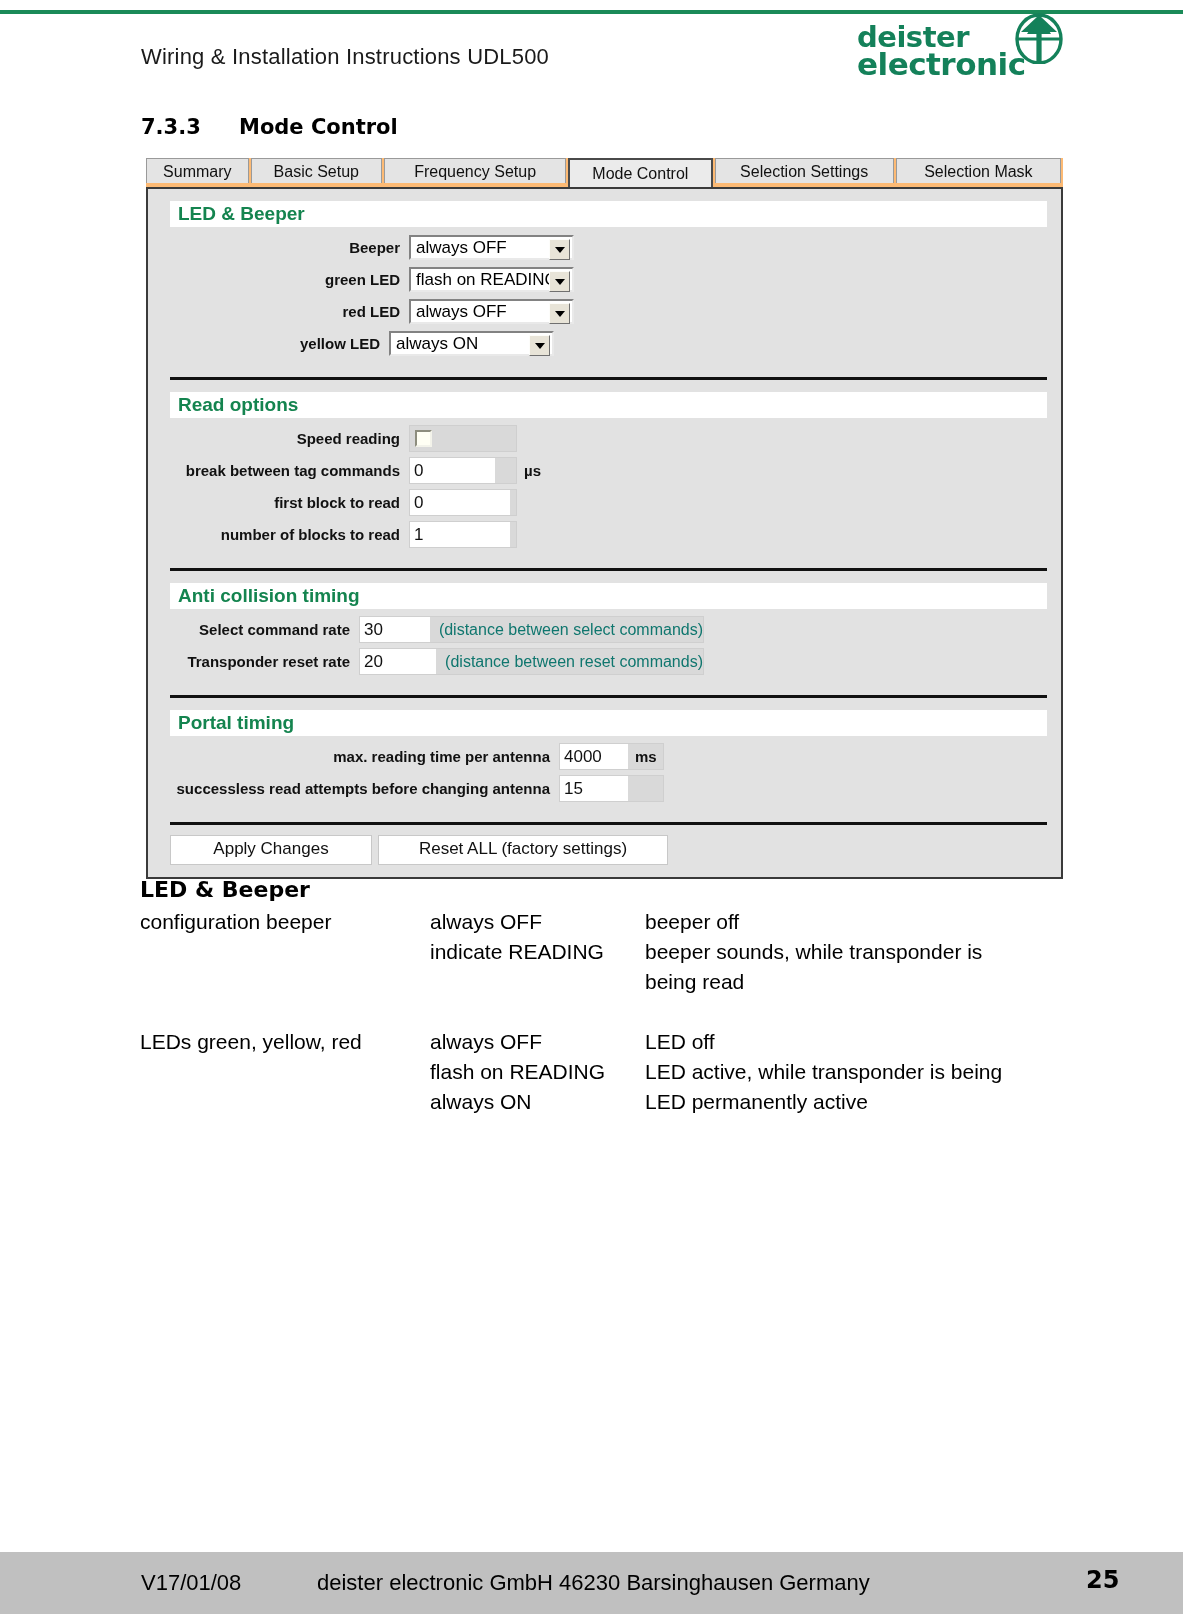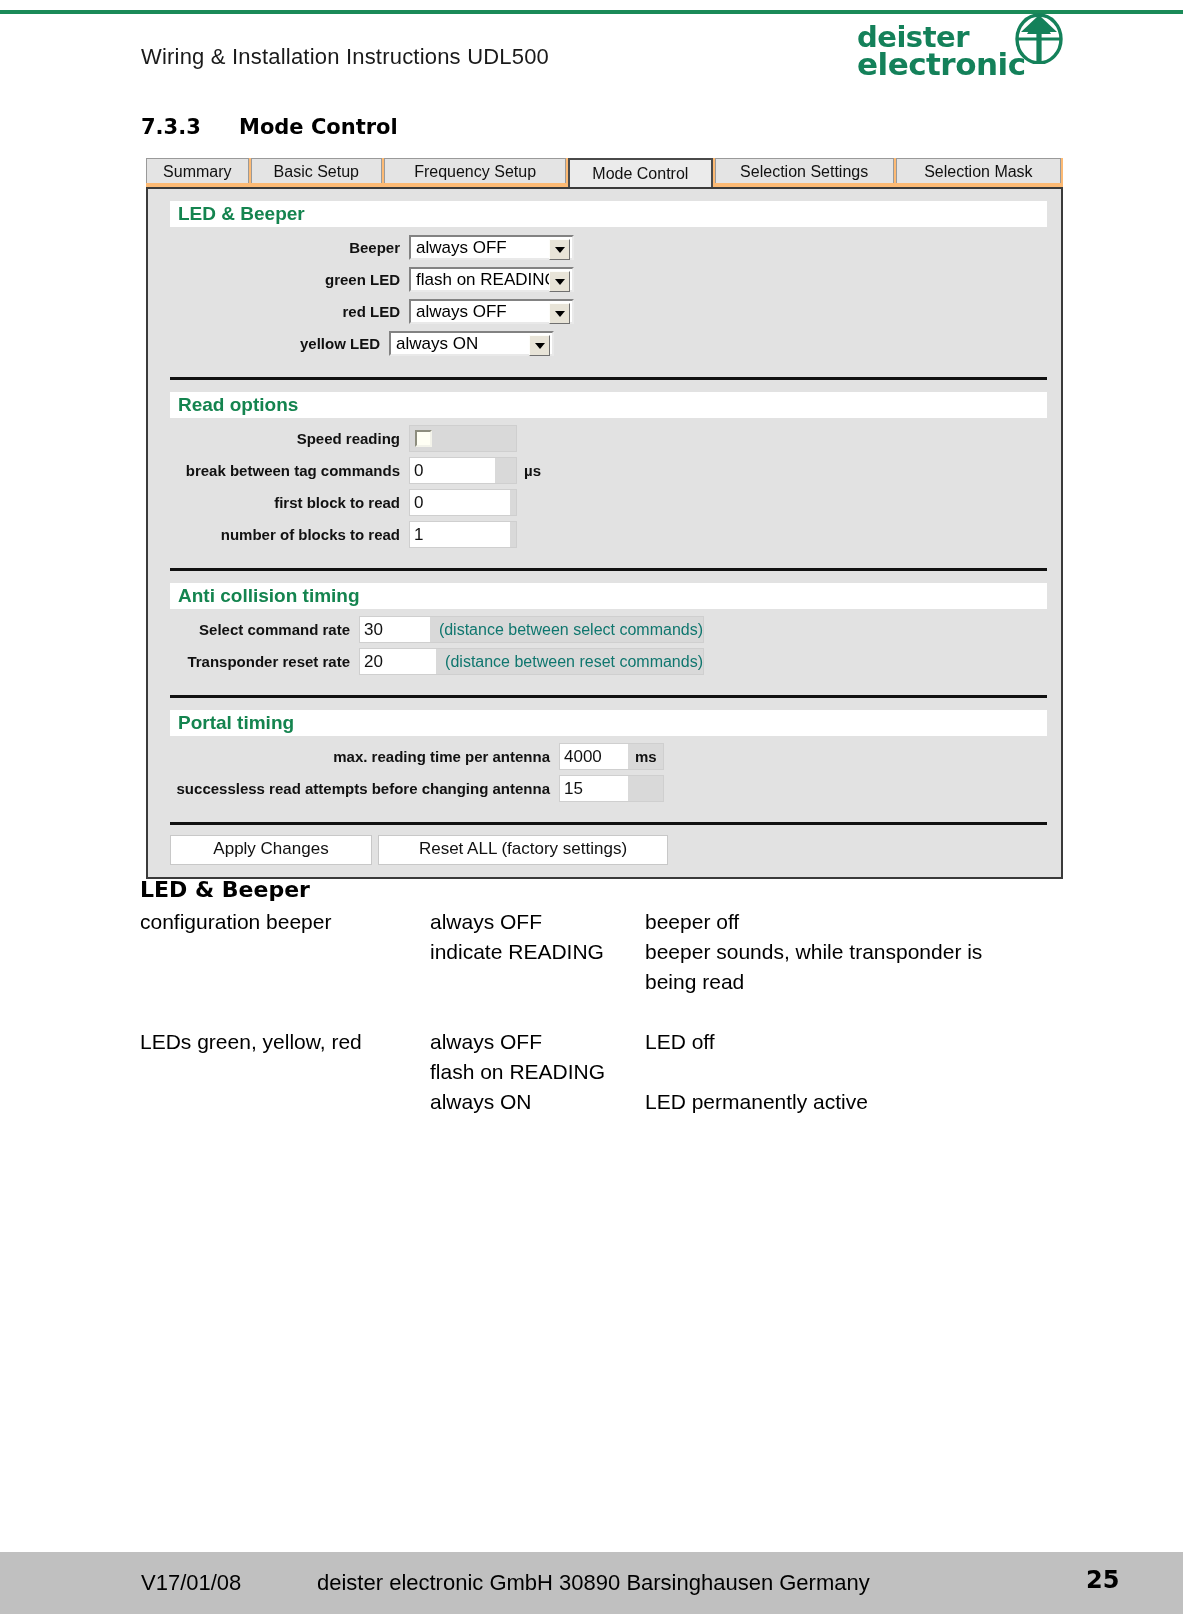--- a/index.html
+++ b/index.html
@@ -464,24 +464,25 @@
   <div class="gap"></div>
 
   <div class="defrow">
     <div class="c1">LEDs green, yellow, red</div>
     <div class="c2">always OFF</div>
     <div class="c3">LED off</div>
   </div>
   <div class="defrow">
     <div class="c1"></div>
     <div class="c2">flash on READING</div>
+    <div class="c3">LED active, while transponder is being</div>
   </div>
   <div class="defrow">
     <div class="c1"></div>
     <div class="c2">always ON</div>
     <div class="c3">LED permanently active</div>
   </div>
 </div>
 
 <div class="footbar"></div>
 <div class="foot-ver">V17/01/08</div>
-<div class="foot-addr">deister electronic GmbH  30890 Barsinghausen  Germany</div>
+<div class="foot-addr">deister electronic GmbH  46230 Barsinghausen  Germany</div>
 <div class="foot-page">25</div>
 
 </body></html>

